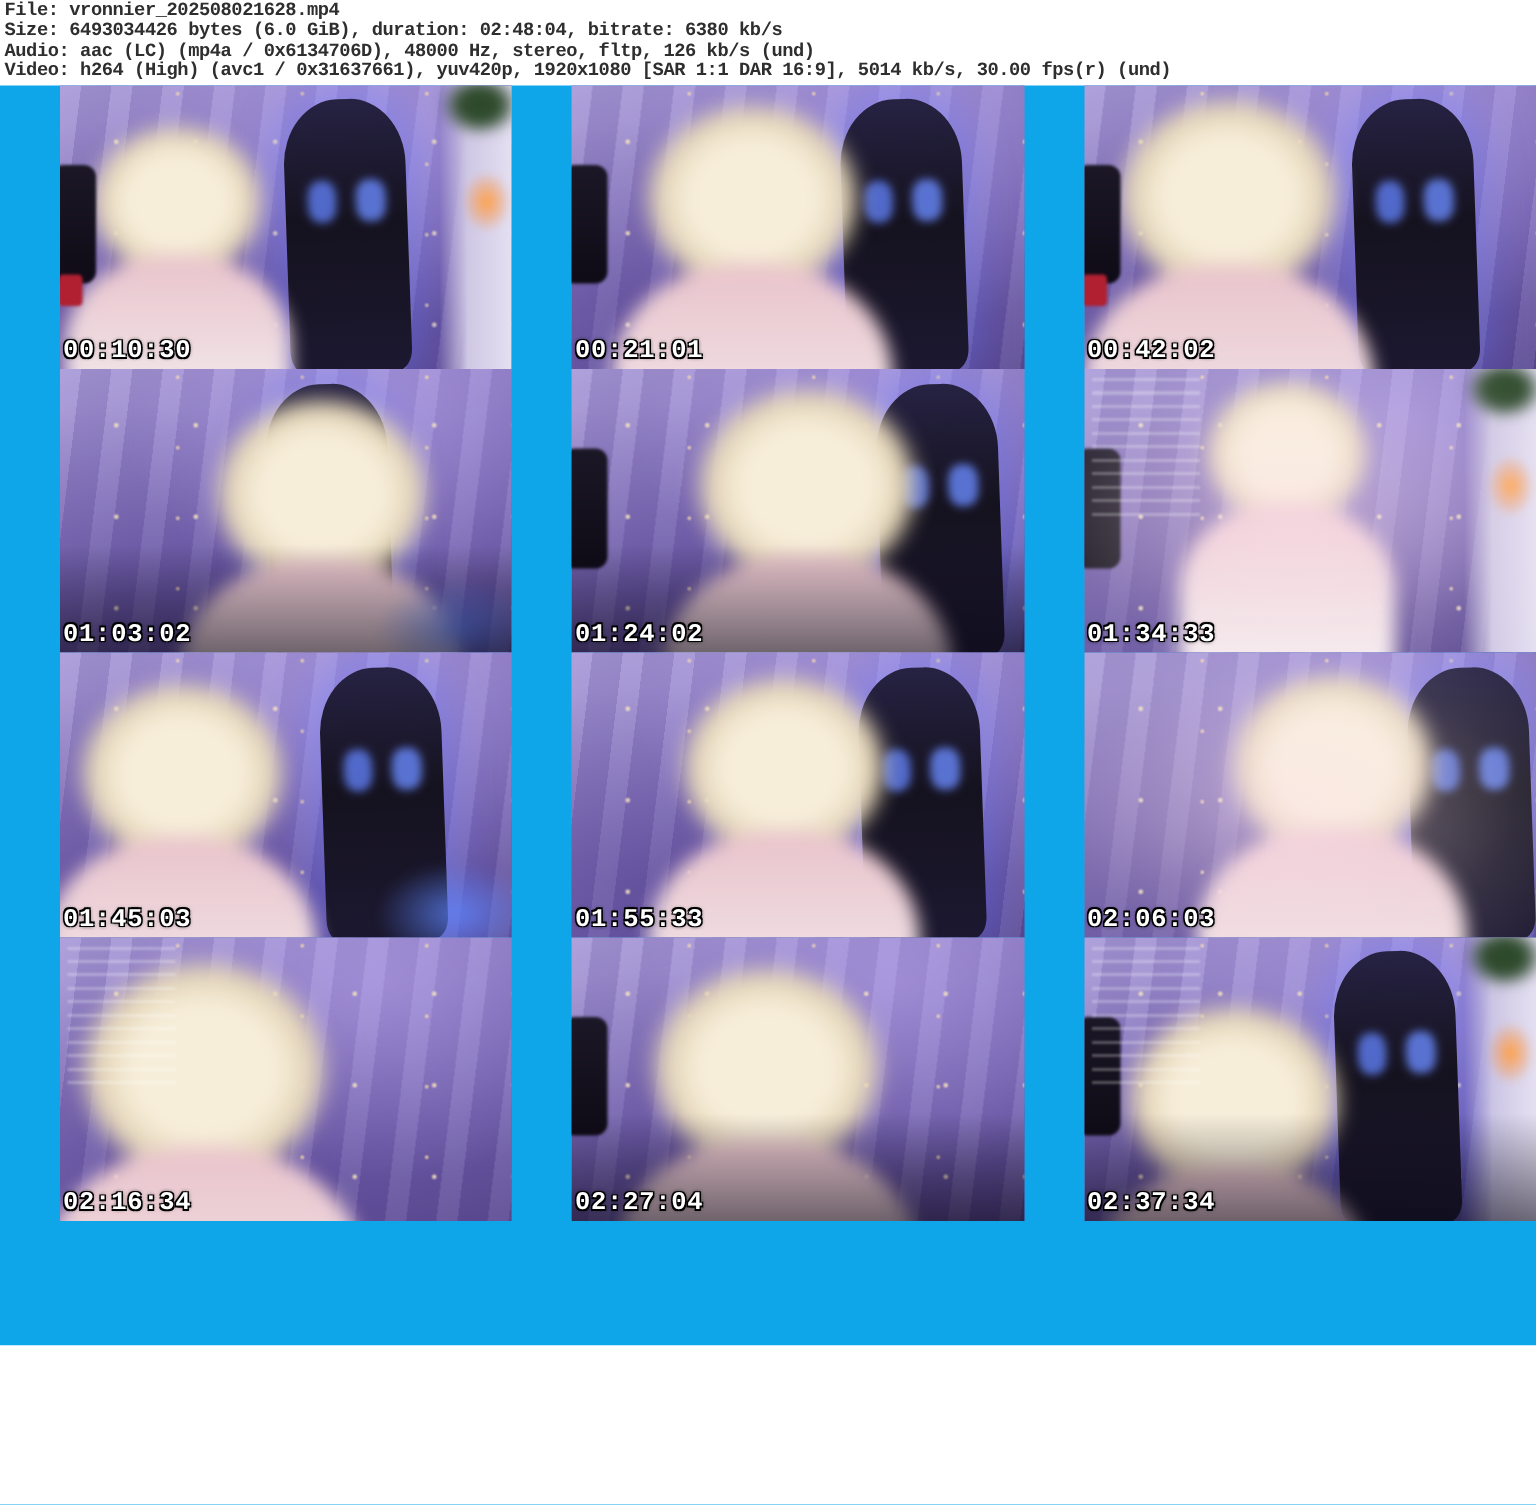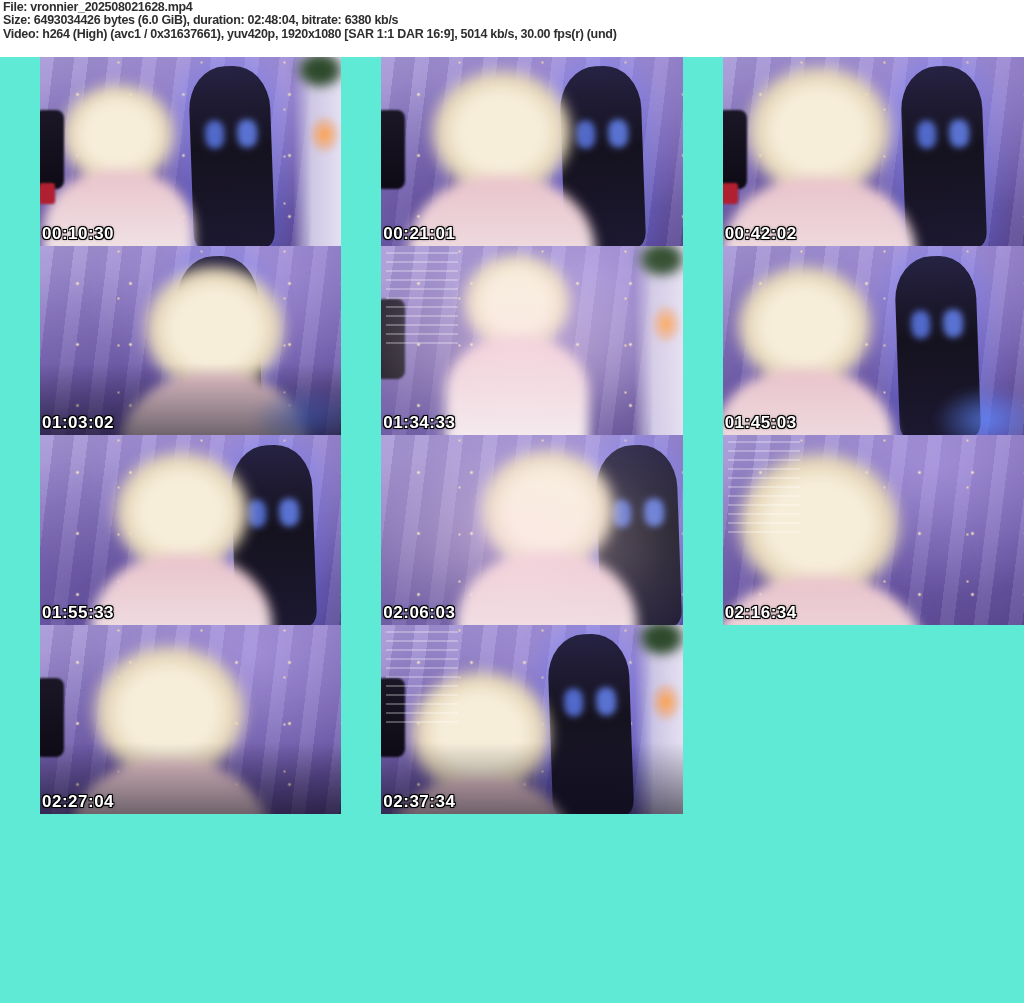--- a/index.html
+++ b/index.html
@@ -1,17 +1,17 @@
 <!DOCTYPE html>
 <html><head>
 <meta charset="utf-8">
 <style>
   html,body{margin:0;padding:0;background:#fff;}
-  #sheet{width:1024px;height:1003px;position:relative;overflow:hidden;background:#5eead4;
-         font-family:Liberation Sans, sans-serif;}
+  #sheet{width:1024px;height:897px;position:relative;overflow:hidden;background:#0ea5e9;
+         font-family:Liberation Mono, monospace;}
   
   #header{height:57px;background:#ffffff;padding:1px 3px 0 3px;box-sizing:border-box;overflow:hidden;}
   #header div{font-size:12.5px;font-weight:bold;color:#2e2e2e;line-height:13.4px;
               letter-spacing:-0.3px;white-space:nowrap;}
   
   #grid{width:1024px;height:946px;display:grid;grid-template-columns:repeat(3,341.34px);
         grid-template-rows:repeat(5,189.2px);}
   .cell{position:relative;overflow:hidden;
     background:
       radial-gradient(ellipse at 72% 16%, rgba(200,180,255,.38), transparent 58%),
@@ -73,20 +73,21 @@
     letter-spacing:.5px;
     text-shadow:-1px -1px 0 #000,1px -1px 0 #000,-1px 1px 0 #000,1px 1px 0 #000,0 0 3px #000;}
 </style>
 </head>
 <body>
 
 <div id="sheet">
   <div id="header">
     <div>File: vronnier_202508021628.mp4</div>
     <div>Size: 6493034426 bytes (6.0 GiB), duration: 02:48:04, bitrate: 6380 kb/s</div>
+    <div>Audio: aac (LC) (mp4a / 0x6134706D), 48000 Hz, stereo, fltp, 126 kb/s (und)</div>
     <div>Video: h264 (High) (avc1 / 0x31637661), yuv420p, 1920x1080 [SAR 1:1 DAR 16:9], 5014 kb/s, 30.00 fps(r) (und)</div>
   </div>
   <div id="grid">
       <div class="cell has-chair has-mic red-accent has-shelf" style="--figx: 26%; --figy: 12%; --figs: 1.05; --chairx: 50%;">
     <div class="lights"></div>
     <div class="shelf"></div>
     <div class="chair"></div>
     <div class="fig">
       <div class="hair"></div>
       <div class="torso"></div>
@@ -127,20 +128,34 @@
       <div class="hair"></div>
       <div class="torso"></div>
     </div>
 
     <div class="glowpatch"></div>
 
     <div class="darkbottom"></div>
 
     <div class="time">01:03:02</div>
   </div>
+      <div class="cell has-chair has-mic has-dark-bottom" style="--figx: 52%; --figy: 4%; --figs: 1.35; --chairx: 68%;">
+    <div class="lights"></div>
+
+    <div class="chair"></div>
+    <div class="fig">
+      <div class="hair"></div>
+      <div class="torso"></div>
+    </div>
+    <div class="mic"></div>
+
+    <div class="darkbottom"></div>
+
+    <div class="time">01:24:02</div>
+  </div>
       <div class="cell has-mic has-shelf is-bright has-chat" style="--figx: 45%; --figy: 2%; --figs: 1; --chairx: 70%;">
     <div class="lights"></div>
     <div class="shelf"></div>
 
     <div class="fig">
       <div class="hair"></div>
       <div class="torso"></div>
     </div>
     <div class="mic"></div>
 

